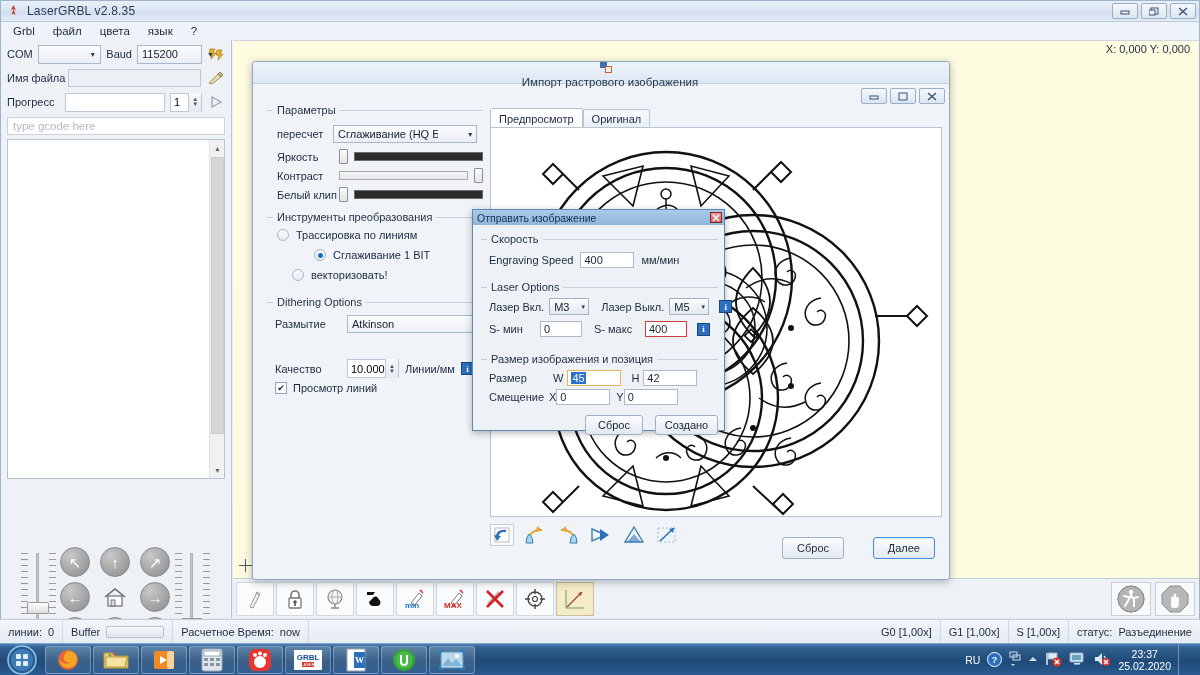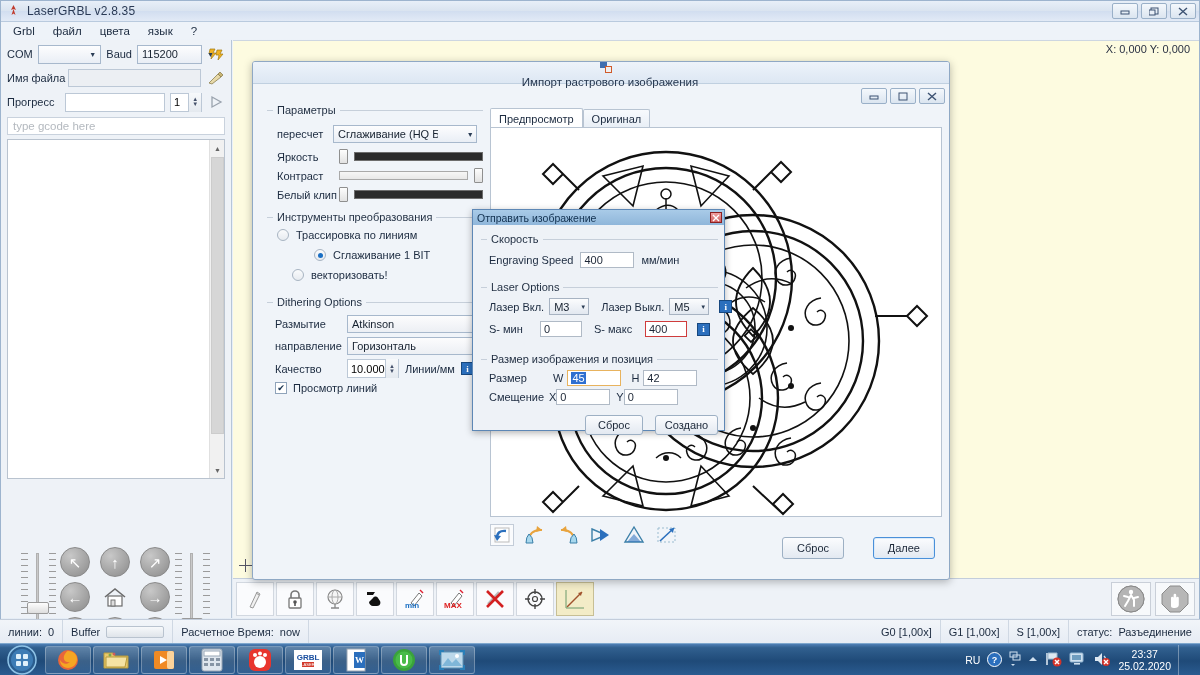--- a/index.html
+++ b/index.html
@@ -541,27 +541,20 @@
       <span class="gb-title">Dithering Options</span>
 
       <div class="fl" style="position:absolute; left:8px; top:12px; gap:6px;">
         <span class="lbl" style="width:66px;">Размытие</span>
         <div class="combo" style="width:136px; height:18px; background:linear-gradient(180deg,#fcfcfd,#eceff4);">
           <span>Atkinson</span>
           <span class="arrow">▼</span>
         </div>
       </div>
 
-      <div class="fl" style="position:absolute; left:8px; top:34px; gap:6px;">
-        <span class="lbl" style="width:66px;">направление</span>
-        <div class="combo" style="width:136px; height:18px; background:linear-gradient(180deg,#fcfcfd,#eceff4);">
-          <span>Горизонталь</span>
-          <span class="arrow">▼</span>
-        </div>
-      </div>
 
       <div class="fl" style="position:absolute; left:8px; top:56px; gap:6px;">
         <span class="lbl" style="width:66px;">Качество</span>
         <div class="spin" style="width:52px;">
           <span>10.000</span>
           <span class="sb">
                 <span>▲</span>
                 <span>▼</span>
               </span>
         </div>

